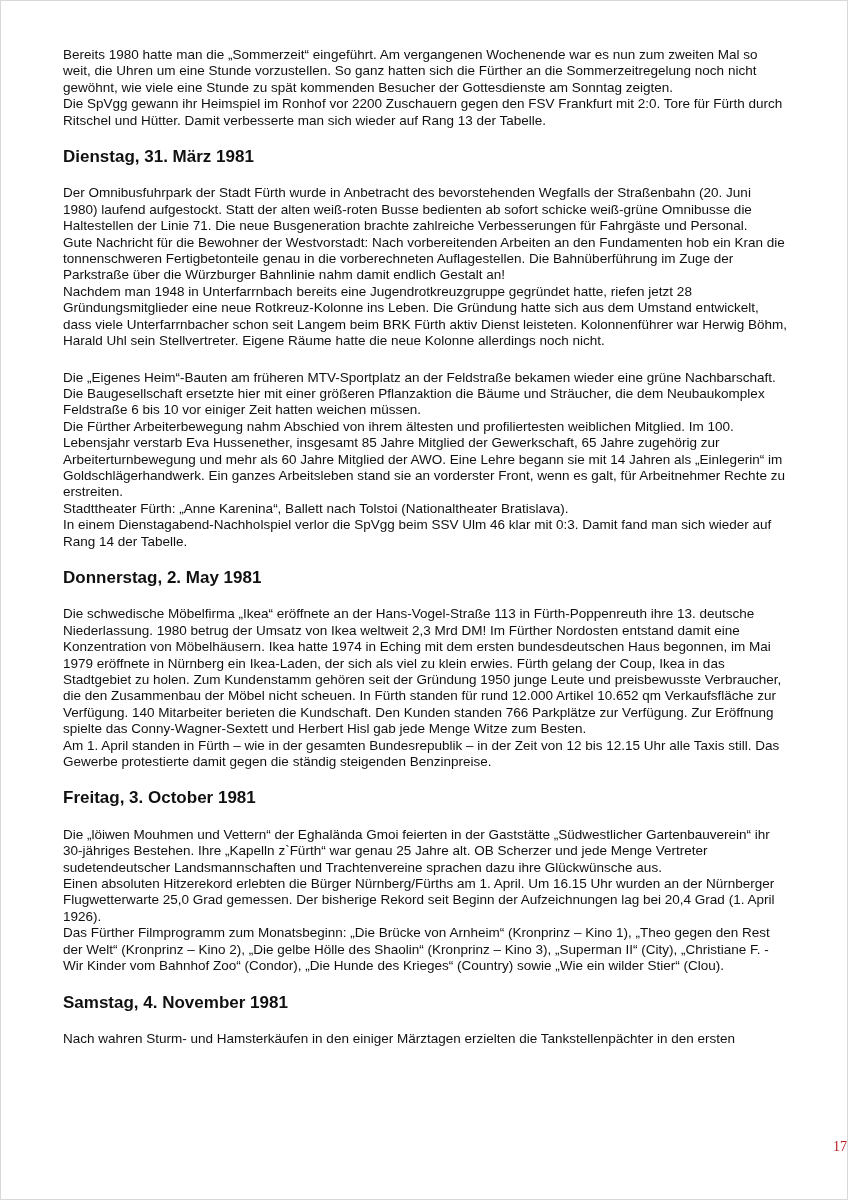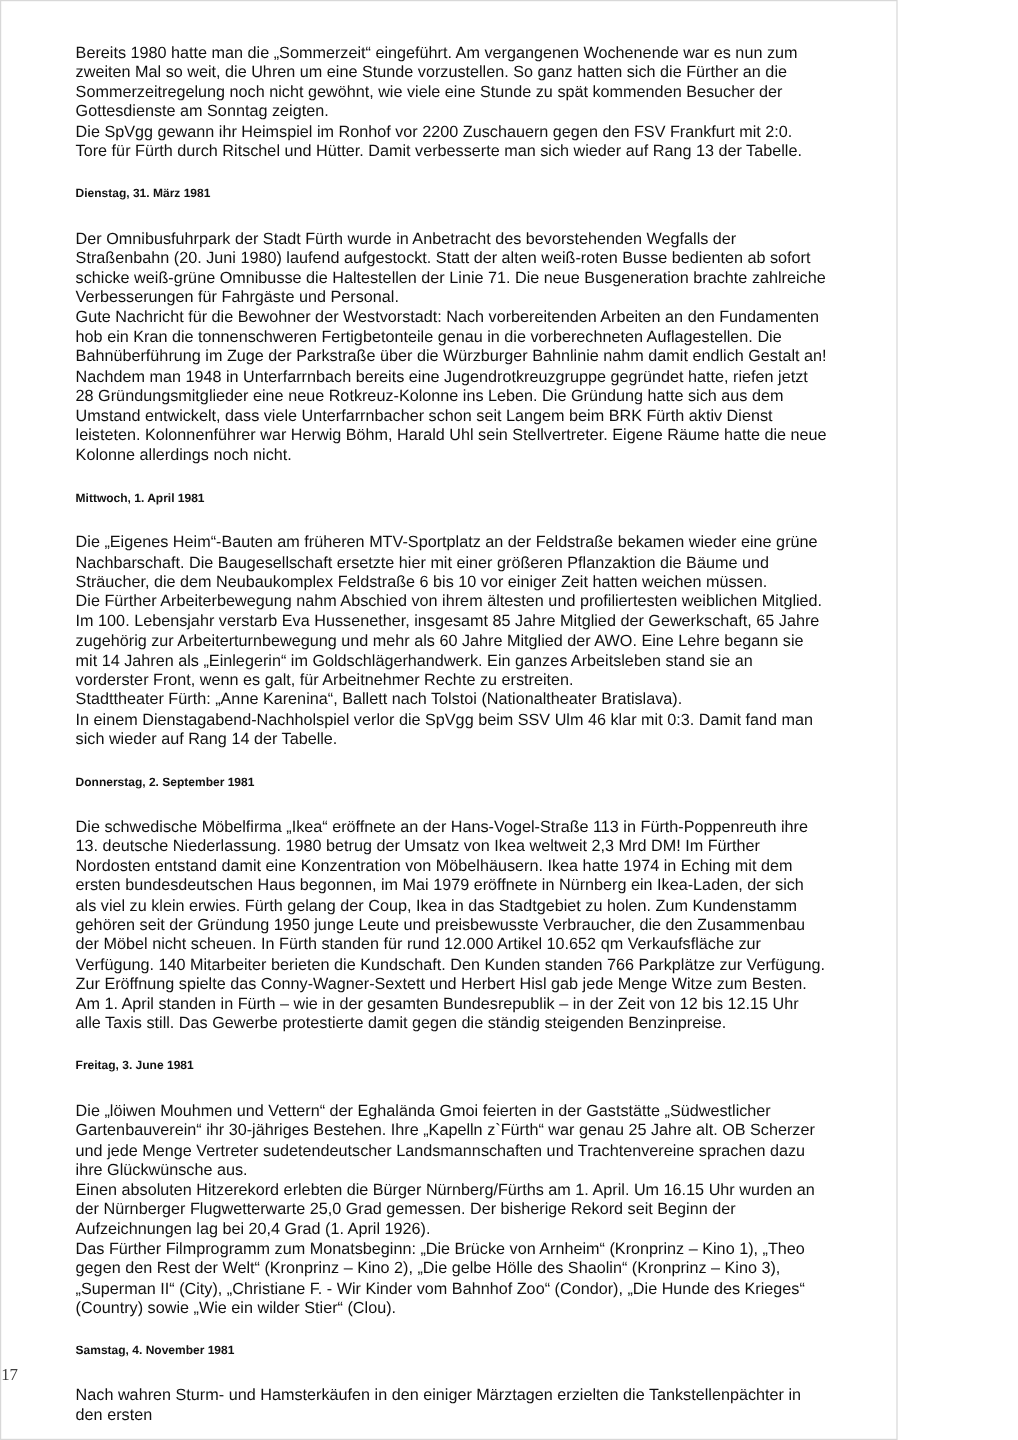--- a/index.html
+++ b/index.html
@@ -2,72 +2,71 @@
 <html><head>
 <meta charset="utf-8">
 <style>
   html, body {
     margin: 0;
     padding: 0;
     background: #ffffff;
   }
   .page {
     box-sizing: border-box;
-    width: 748px;
+    width: 848px;
     height: 1200px;
     background: #ffffff;
     border: 1px solid #d8d8d8;
     position: relative;
     overflow: hidden;
-    padding: 35px 58px 0 62px;
+    padding: 46px 58px 0 62px;
     font-family: "Liberation Sans", "DejaVu Sans", sans-serif;
     font-size: 13.5px;
     line-height: 16.4px;
     color: #111111;
   }
   .para {
     margin: 0 0 20px 0;
     white-space: pre-line;
     text-align: left;
   }
   .heading {
     margin: 0 0 20px 0;
-    font-size: 10px;
+    font-size: 17px;
     line-height: 16.4px;
     font-weight: bold;
   }
   .page-number {
     position: absolute;
     bottom: 44px;
     left: 0;
     width: 100%;
-    text-align: left;
+    text-align: right;
     font-family: "Liberation Serif", "DejaVu Serif", serif;
     font-size: 14px;
-    color: #404040;
+    color: #b91c1c;
   }
 </style>
 </head>
 <body>
 
 <div class="page">
   <p class="para">Bereits 1980 hatte man die „Sommerzeit“ eingeführt. Am vergangenen Wochenende war es nun zum zweiten Mal so weit, die Uhren um eine Stunde vorzustellen. So ganz hatten sich die Fürther an die Sommerzeitregelung noch nicht gewöhnt, wie viele eine Stunde zu spät kommenden Besucher der Gottesdienste am Sonntag zeigten.
 Die SpVgg gewann ihr Heimspiel im Ronhof vor 2200 Zuschauern gegen den FSV Frankfurt mit 2:0. Tore für Fürth durch Ritschel und Hütter. Damit verbesserte man sich wieder auf Rang 13 der Tabelle.</p>
   <h2 class="heading">Dienstag, 31. März 1981</h2>
   <p class="para">Der Omnibusfuhrpark der Stadt Fürth wurde in Anbetracht des bevorstehenden Wegfalls der Straßenbahn (20. Juni 1980) laufend aufgestockt. Statt der alten weiß-roten Busse bedienten ab sofort schicke weiß-grüne Omnibusse die Haltestellen der Linie 71. Die neue Busgeneration brachte zahlreiche Verbesserungen für Fahrgäste und Personal.
 Gute Nachricht für die Bewohner der Westvorstadt: Nach vorbereitenden Arbeiten an den Fundamenten hob ein Kran die tonnenschweren Fertigbetonteile genau in die vorberechneten Auflagestellen. Die Bahnüberführung im Zuge der Parkstraße über die Würzburger Bahnlinie nahm damit endlich Gestalt an!
 Nachdem man 1948 in Unterfarrnbach bereits eine Jugendrotkreuzgruppe gegründet hatte, riefen jetzt 28 Gründungsmitglieder eine neue Rotkreuz-Kolonne ins Leben. Die Gründung hatte sich aus dem Umstand entwickelt, dass viele Unterfarrnbacher schon seit Langem beim BRK Fürth aktiv Dienst leisteten. Kolonnenführer war Herwig Böhm, Harald Uhl sein Stellvertreter. Eigene Räume hatte die neue Kolonne allerdings noch nicht.</p>
-  <h2 class="heading">Mittwoch, 1. April 1981</h2>
   <p class="para">Die „Eigenes Heim“-Bauten am früheren MTV-Sportplatz an der Feldstraße bekamen wieder eine grüne Nachbarschaft. Die Baugesellschaft ersetzte hier mit einer größeren Pflanzaktion die Bäume und Sträucher, die dem Neubaukomplex Feldstraße 6 bis 10 vor einiger Zeit hatten weichen müssen.
 Die Fürther Arbeiterbewegung nahm Abschied von ihrem ältesten und profiliertesten weiblichen Mitglied. Im 100. Lebensjahr verstarb Eva Hussenether, insgesamt 85 Jahre Mitglied der Gewerkschaft, 65 Jahre zugehörig zur Arbeiterturnbewegung und mehr als 60 Jahre Mitglied der AWO. Eine Lehre begann sie mit 14 Jahren als „Einlegerin“ im Goldschlägerhandwerk. Ein ganzes Arbeitsleben stand sie an vorderster Front, wenn es galt, für Arbeitnehmer Rechte zu erstreiten.
 Stadttheater Fürth: „Anne Karenina“, Ballett nach Tolstoi (Nationaltheater Bratislava).
 In einem Dienstagabend-Nachholspiel verlor die SpVgg beim SSV Ulm 46 klar mit 0:3. Damit fand man sich wieder auf Rang 14 der Tabelle.</p>
-  <h2 class="heading">Donnerstag, 2. September 1981</h2>
+  <h2 class="heading">Donnerstag, 2. May 1981</h2>
   <p class="para">Die schwedische Möbelfirma „Ikea“ eröffnete an der Hans-Vogel-Straße 113 in Fürth-Poppenreuth ihre 13. deutsche Niederlassung. 1980 betrug der Umsatz von Ikea weltweit 2,3 Mrd DM! Im Fürther Nordosten entstand damit eine Konzentration von Möbelhäusern. Ikea hatte 1974 in Eching mit dem ersten bundesdeutschen Haus begonnen, im Mai 1979 eröffnete in Nürnberg ein Ikea-Laden, der sich als viel zu klein erwies. Fürth gelang der Coup, Ikea in das Stadtgebiet zu holen. Zum Kundenstamm gehören seit der Gründung 1950 junge Leute und preisbewusste Verbraucher, die den Zusammenbau der Möbel nicht scheuen. In Fürth standen für rund 12.000 Artikel 10.652 qm Verkaufsfläche zur Verfügung. 140 Mitarbeiter berieten die Kundschaft. Den Kunden standen 766 Parkplätze zur Verfügung. Zur Eröffnung spielte das Conny-Wagner-Sextett und Herbert Hisl gab jede Menge Witze zum Besten.
 Am 1. April standen in Fürth – wie in der gesamten Bundesrepublik – in der Zeit von 12 bis 12.15 Uhr alle Taxis still. Das Gewerbe protestierte damit gegen die ständig steigenden Benzinpreise.</p>
-  <h2 class="heading">Freitag, 3. June 1981</h2>
+  <h2 class="heading">Freitag, 3. October 1981</h2>
   <p class="para">Die „löiwen Mouhmen und Vettern“ der Eghalända Gmoi feierten in der Gaststätte „Südwestlicher Gartenbauverein“ ihr 30-jähriges Bestehen. Ihre „Kapelln z`Fürth“ war genau 25 Jahre alt. OB Scherzer und jede Menge Vertreter sudetendeutscher Landsmannschaften und Trachtenvereine sprachen dazu ihre Glückwünsche aus.
 Einen absoluten Hitzerekord erlebten die Bürger Nürnberg/Fürths am 1. April. Um 16.15 Uhr wurden an der Nürnberger Flugwetterwarte 25,0 Grad gemessen. Der bisherige Rekord seit Beginn der Aufzeichnungen lag bei 20,4 Grad (1. April 1926).
 Das Fürther Filmprogramm zum Monatsbeginn: „Die Brücke von Arnheim“ (Kronprinz – Kino 1), „Theo gegen den Rest der Welt“ (Kronprinz – Kino 2), „Die gelbe Hölle des Shaolin“ (Kronprinz – Kino 3), „Superman II“ (City), „Christiane F. - Wir Kinder vom Bahnhof Zoo“ (Condor), „Die Hunde des Krieges“ (Country) sowie „Wie ein wilder Stier“ (Clou).</p>
   <h2 class="heading">Samstag, 4. November 1981</h2>
   <p class="para">Nach wahren Sturm- und Hamsterkäufen in den einiger Märztagen erzielten die Tankstellenpächter in den ersten</p>
   <div class="page-number">17</div>
 </div>
 
 </body></html>

